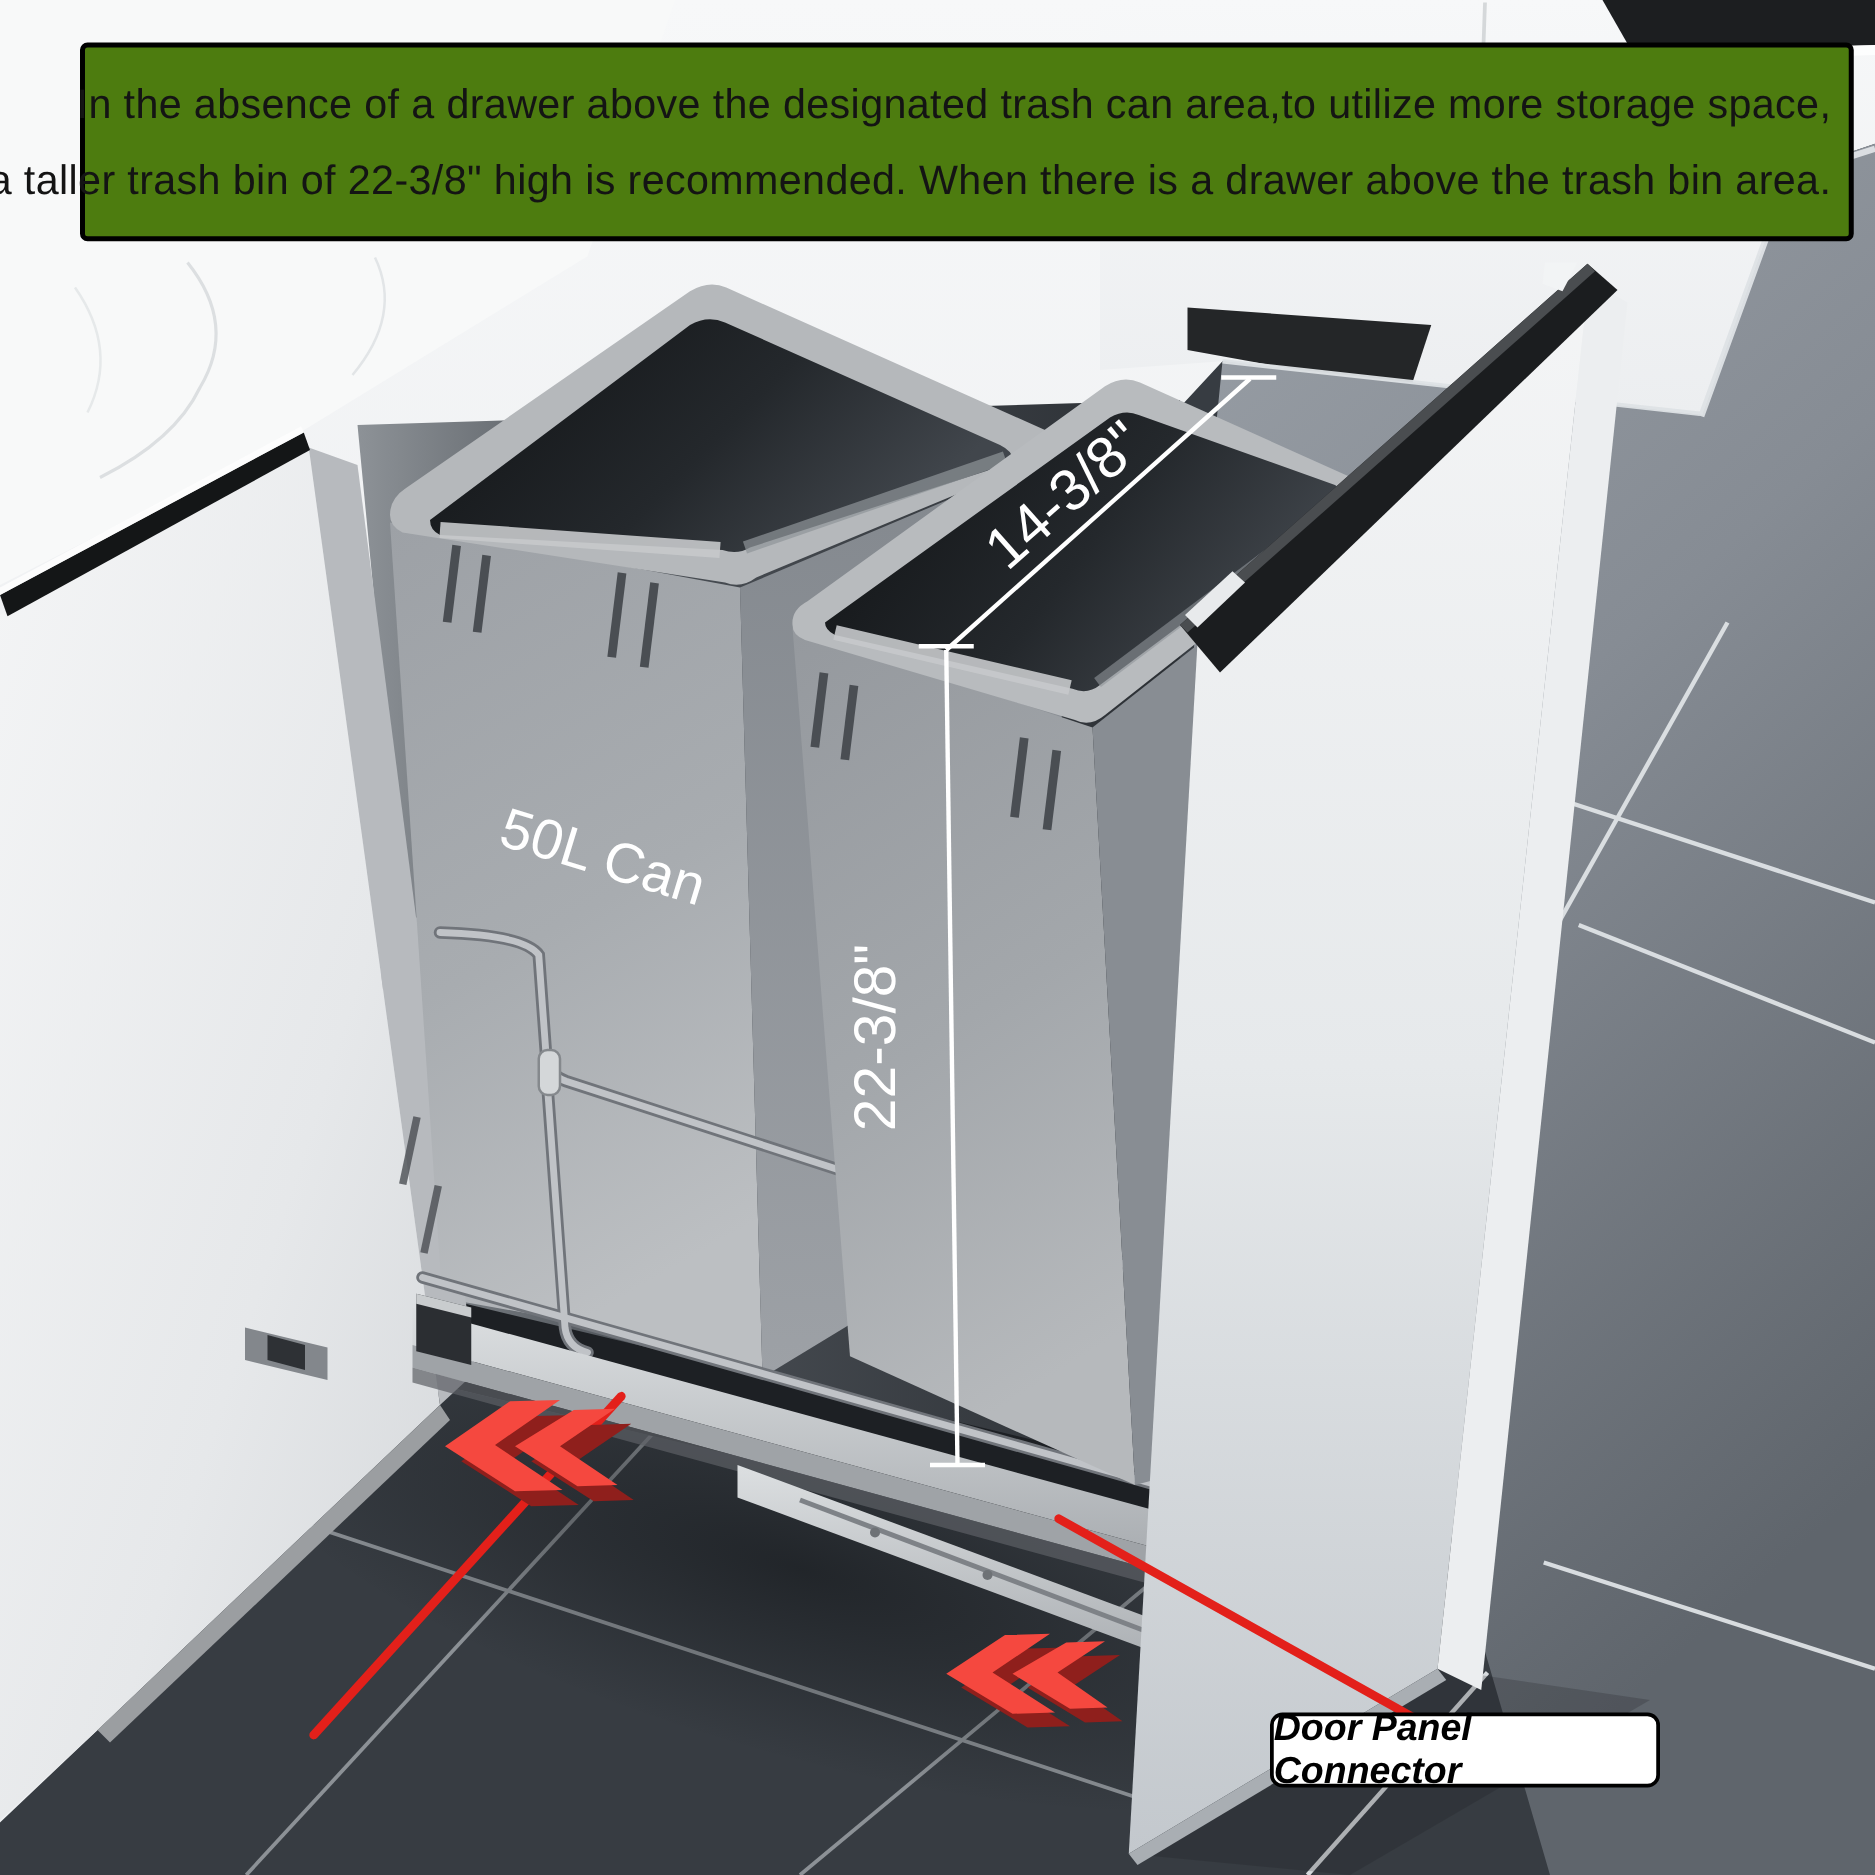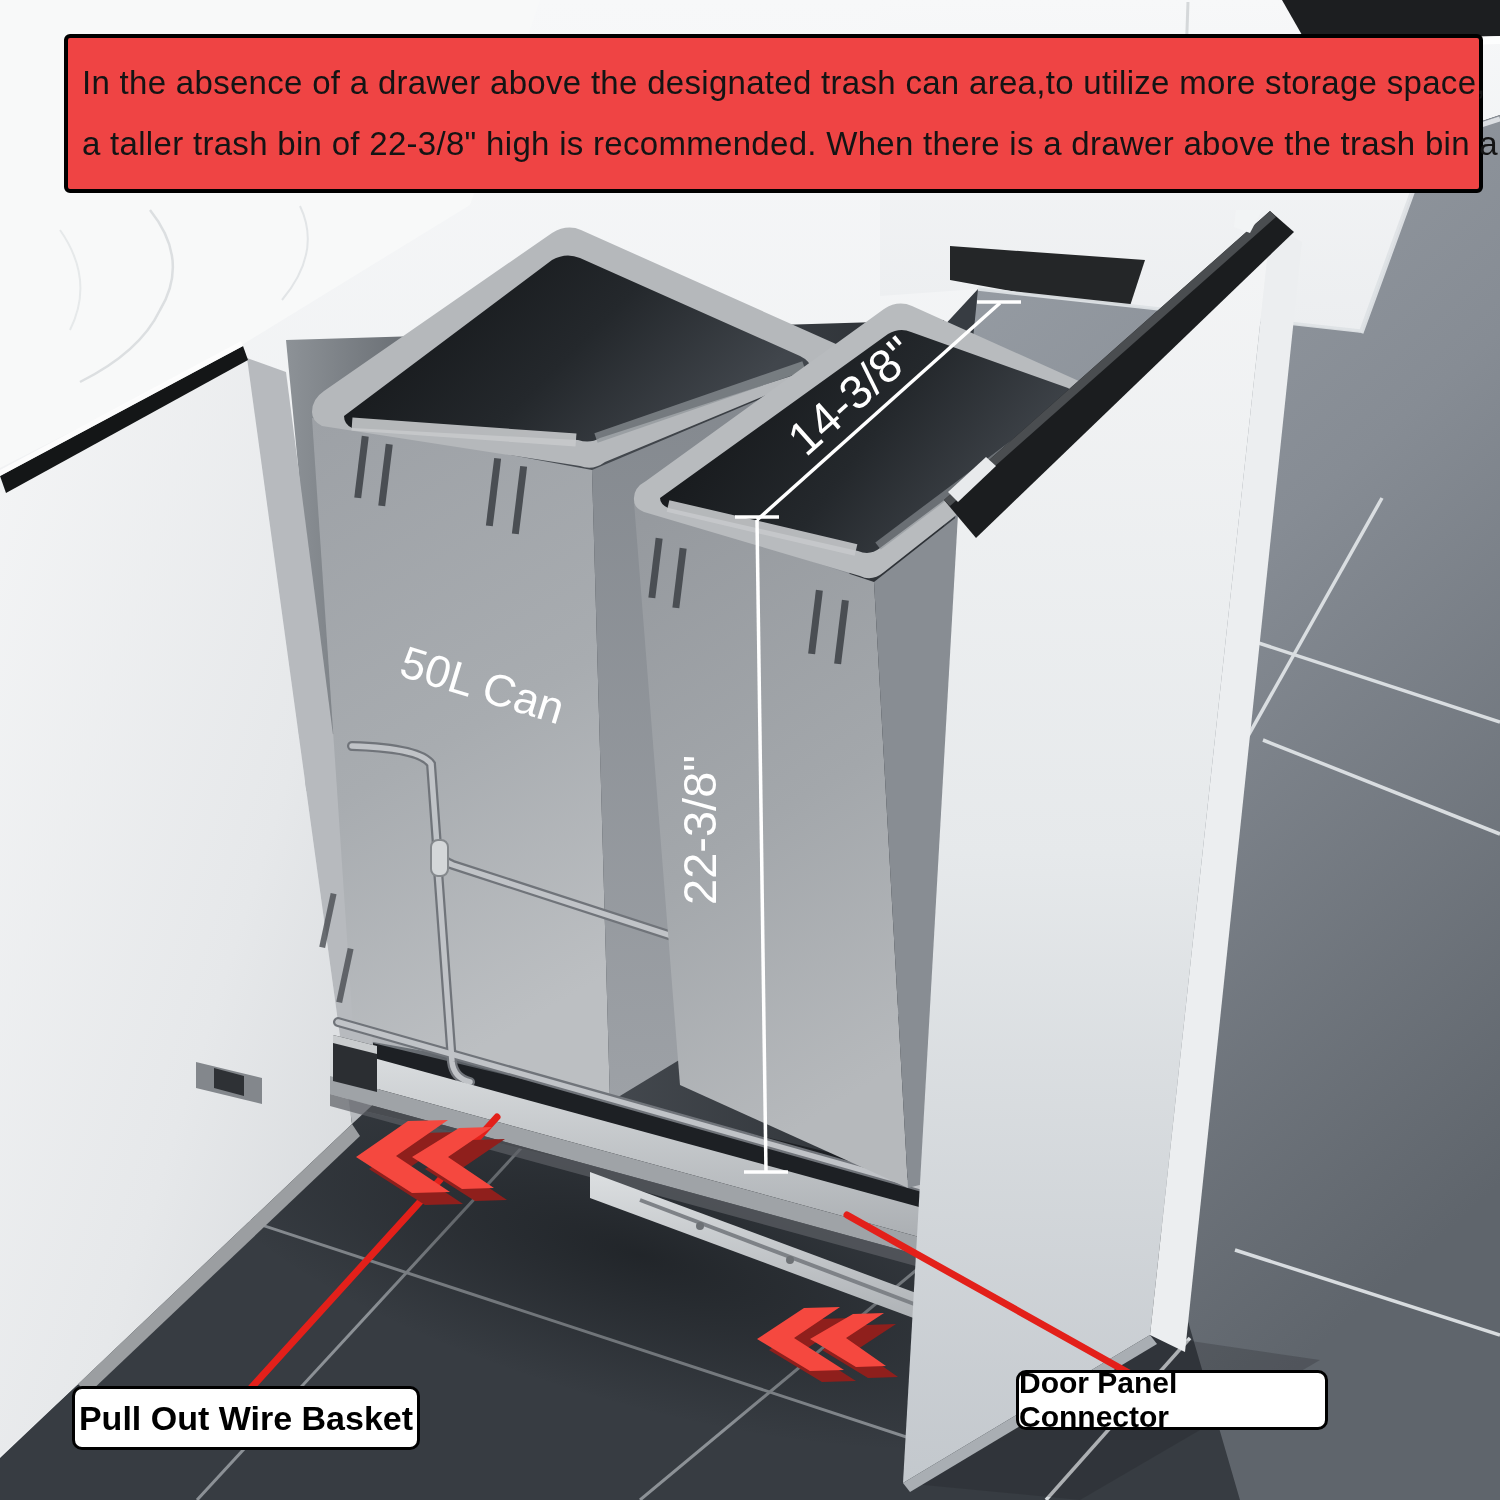--- a/index.html
+++ b/index.html
@@ -1,33 +1,33 @@
 <!DOCTYPE html>
 <html><head>
 <meta charset="utf-8">
 <style>
   html,body{margin:0;padding:0;background:#ffffff;}
   .stage{position:relative;width:1500px;height:1500px;overflow:hidden;background:#eef0f2;
          font-family:"Liberation Sans",sans-serif;}
   .scene-svg{position:absolute;left:0;top:0;width:1500px;height:1500px;display:block;}
   .info-box{
     position:absolute;left:64px;top:34px;width:1419px;height:159px;
-    background:#ef4444;border:4px solid #000;border-radius:6px;
+    background:#4d7c0f;border:4px solid #000;border-radius:6px;
     display:flex;flex-direction:column;justify-content:space-evenly;
     text-align:center;color:#141414;font-size:33px;letter-spacing:.3px;
-    box-sizing:border-box;padding:4px 14px;z-index:5;
+    box-sizing:border-box;padding:4px 14px;z-index:5;align-items:flex-end;
   }
   .info-line{white-space:nowrap;}
   .callout{
     position:absolute;background:#ffffff;border:3px solid #000;border-radius:10px;
     display:flex;align-items:center;justify-content:center;color:#000;
     font-weight:bold;box-sizing:border-box;z-index:6;
   }
   .callout.wire{left:72px;top:1386px;width:348px;height:64px;font-size:34px;}
-  .callout.door{left:1016px;top:1370px;width:312px;height:60px;font-size:30px;}
+  .callout.door{left:1016px;top:1370px;width:312px;height:60px;font-size:30px;font-style:italic;}
   .dim-text{fill:#ffffff;font-family:"Liberation Sans",sans-serif;}
 </style>
 </head>
 <body>
 
 <div class="stage">
 
 <svg class="scene-svg" viewBox="0 0 1500 1500">
   <defs>
     <linearGradient id="gWall" x1="0" y1="0" x2="0" y2="1">
@@ -261,20 +261,17 @@
   <text class="dim-text" font-size="47" transform="translate(862,408) rotate(-41.5)" text-anchor="middle">14-3/8"</text>
   <text class="dim-text" font-size="47" transform="translate(716,830) rotate(-90)" text-anchor="middle">22-3/8"</text>
   <text class="dim-text" font-size="45" transform="translate(478,700) rotate(17)" text-anchor="middle">50L Can</text>
 </svg>
 
 <div class="info-box">
   <div class="info-line">In the absence of a drawer above the designated trash can area,to utilize more storage space,</div>
   <div class="info-line">a taller trash bin of 22-3/8" high is recommended. When there is a drawer above the trash bin area.</div>
 </div>
 
-<div class="callout wire">
-  <span>Pull Out Wire Basket</span>
-</div>
 <div class="callout door">
   <span>Door Panel Connector</span>
 </div>
 
 </div>
 
 </body></html>

